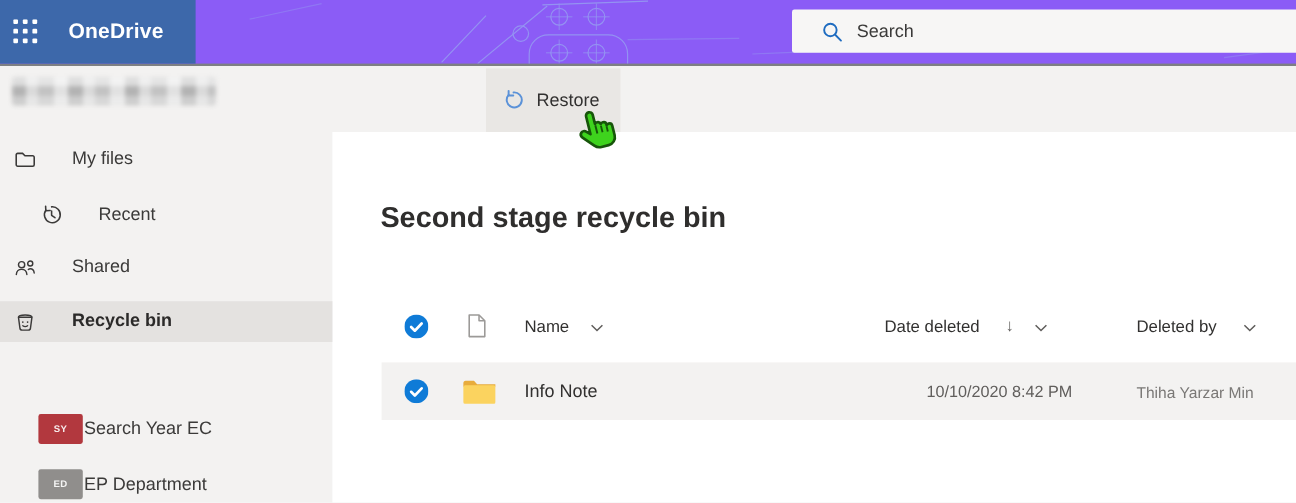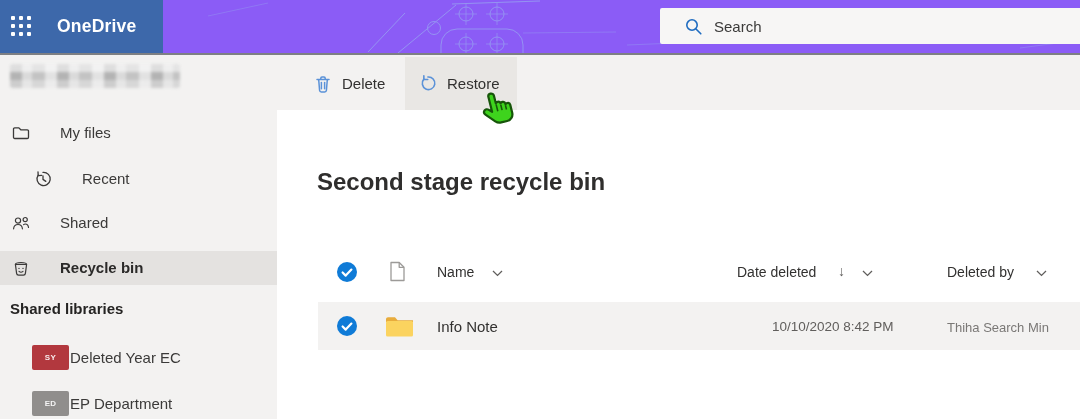--- a/index.html
+++ b/index.html
@@ -162,44 +162,31 @@
     <svg class="nicon" width="18" height="18" viewBox="0 0 18 18">
       <path d="M3.4 5.4h11.2l-1.2 9a1.9 1.9 0 0 1-1.9 1.7H6.5a1.9 1.9 0 0 1-1.9-1.7z" fill="none" stroke="#3b3a39" stroke-width="1.2" stroke-linejoin="round"></path>
       <path d="M3.4 5.4c0-1 2.5-1.9 5.6-1.9s5.6.9 5.6 1.9" fill="none" stroke="#3b3a39" stroke-width="1.2"></path>
       <circle cx="7" cy="9.4" r="0.7" fill="#3b3a39"></circle>
         <circle cx="11" cy="9.4" r="0.7" fill="#3b3a39"></circle>
       <path d="M7 12.4c.6.5 1.4.8 2 .8s1.4-.3 2-.8" fill="none" stroke="#3b3a39" stroke-width="1.1" stroke-linecap="round"></path>
     </svg>
     <span class="nlabel">Recycle bin</span>
   </div>
 
-  <div class="section-label">Shared libraries</div>
 
   <div class="lib-item" style="top:340px;">
     <span class="lib-icon" style="background:#b2383e;">SY</span>
-    <span class="lib-label">Deleted Year EC</span>
+    <span class="lib-label">Search Year EC</span>
   </div>
 
   <div class="lib-item" style="top:386px;">
     <span class="lib-icon" style="background:#908e8c;">ED</span>
     <span class="lib-label">EP Department</span>
   </div>
 
-  <div class="cmd-btn btn-delete">
-    <svg width="20" height="20" viewBox="0 0 20 20">
-      <g fill="none" stroke="#5b92d8" stroke-width="1.5" stroke-linecap="round" stroke-linejoin="round">
-        <line x1="4" y1="5.6" x2="16" y2="5.6"></line>
-        <path d="M7.8 5.3v-1a1.2 1.2 0 0 1 1.2-1.2h2a1.2 1.2 0 0 1 1.2 1.2v1"></path>
-        <path d="M5.7 5.8l.9 10.6a1.7 1.7 0 0 0 1.7 1.5h3.4a1.7 1.7 0 0 0 1.7-1.5l.9-10.6"></path>
-        <line x1="8.4" y1="8.6" x2="8.4" y2="14.8"></line>
-        <line x1="11.6" y1="8.6" x2="11.6" y2="14.8"></line>
-      </g>
-    </svg>
-    <span class="clabel">Delete</span>
-  </div>
 
   <div class="cmd-btn btn-restore">
     <svg width="19" height="19" viewBox="0 0 20 20">
       <g fill="none" stroke="#5b92d8" stroke-width="1.7" stroke-linecap="round" stroke-linejoin="round">
         <path d="M5.1 5.4 A6.6 6.6 0 1 0 9.4 3.2"></path>
         <polyline points="5.1,1.8 5.1,5.8 9.2,5.8"></polyline>
       </g>
     </svg>
     <span class="clabel">Restore</span>
   </div>
@@ -246,15 +233,15 @@
     <polyline points="5.6,10.5 8.7,13.6 14.4,7.6" fill="none" stroke="#ffffff" stroke-width="2.2" stroke-linecap="round" stroke-linejoin="round"></polyline>
   </svg>
 
   <svg class="abs" style="left:386px;top:316px;" width="27" height="21" viewBox="0 0 27 21">
     <path d="M0 3.2C0 2 .9 1.2 2 1.2h7l2.6 3H27v2H0z" fill="#e8ac3c"></path>
     <rect x="0" y="5" width="27" height="15.5" rx="1.6" fill="#fbd35f"></rect>
   </svg>
 
   <div class="cell-name">Info Note</div>
   <div class="cell-date">10/10/2020 8:42 PM</div>
-  <div class="cell-by">Thiha Search Min</div>
+  <div class="cell-by">Thiha Yarzar Min</div>
 
 </div>
 
 </body></html>

